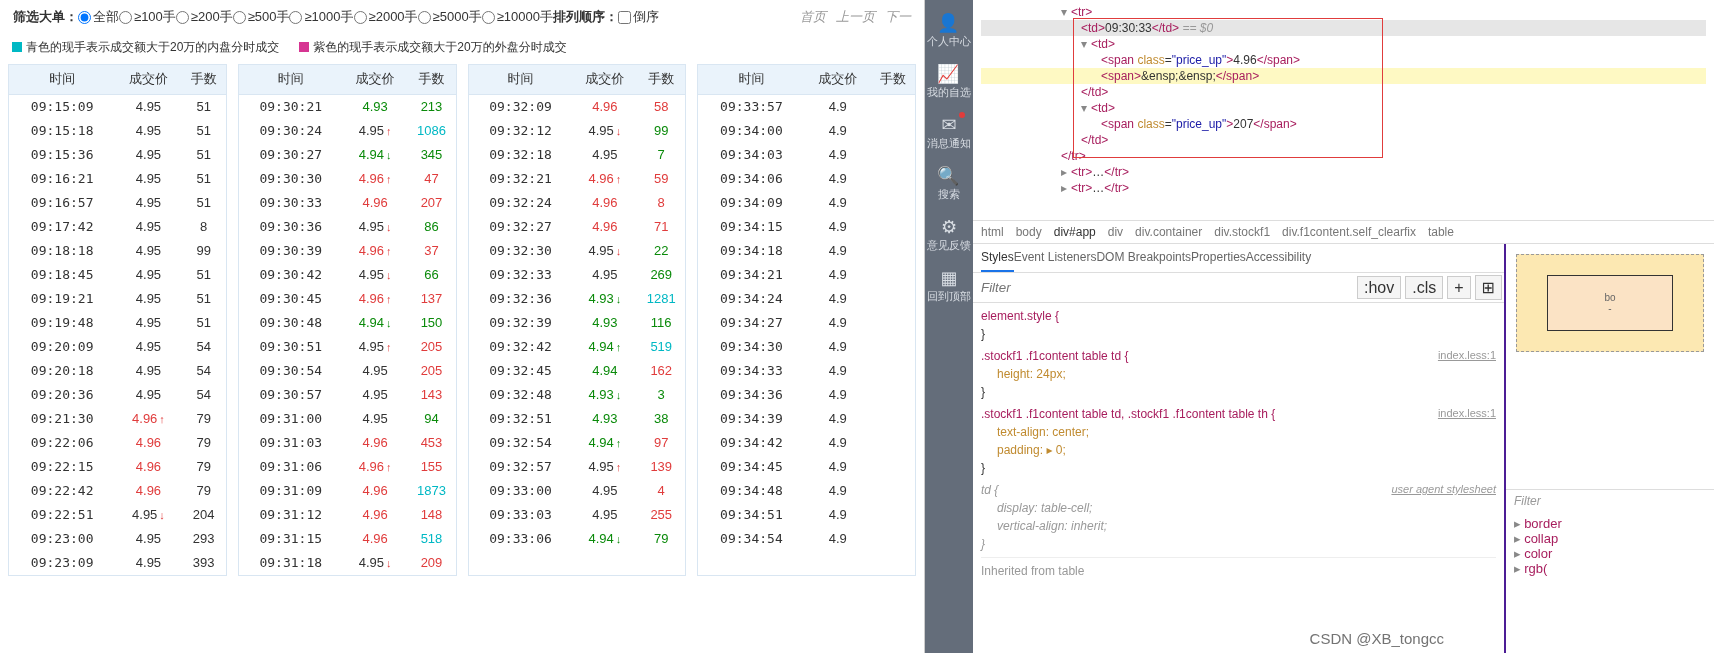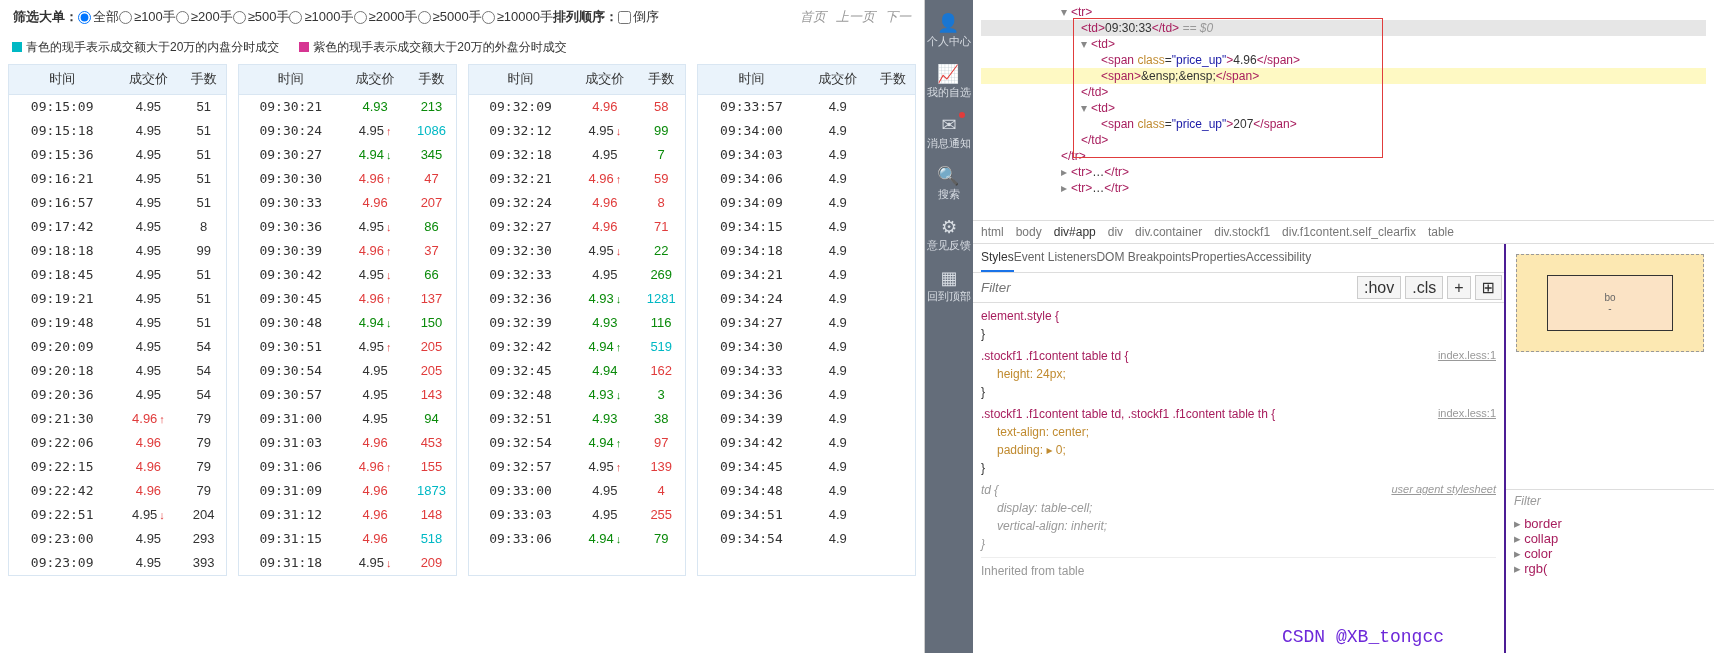--- a/index.html
+++ b/index.html
@@ -58,21 +58,21 @@
 
 .rpanel { width: 210px; border-left: 2px solid #4c1d95; display: flex; flex-direction: column; }
 .rpanel .box-model { flex: 0 0 60%; padding: 10px; }
 .rpanel .margin-box { border: 1px dashed #999; padding: 20px 30px; text-align: center; font-size: 10px; color: #666; background: #fce8b2; position: relative; }
 .rpanel .border-box { border: 1px solid #333; background: #fbe3c5; padding: 16px 20px; }
 .rpanel .rfilter { border-top: 1px solid #ddd; padding: 4px 8px; font-style: italic; color: #999; font-size: 12px; }
 .rpanel .props { padding: 4px 8px; font-size: 13px; }
 .rpanel .props .p { color: #a71d5d; }
 .rpanel .props .tri { color: #888; }
 
-.watermark { position: fixed; bottom: 6px; right: 270px; color: #6d28d9; font-size: 18px; font-family: Liberation Mono, monospace; }
+.watermark { position: fixed; bottom: 6px; right: 270px; color: #737373; font-size: 15px; font-family: Liberation Sans, sans-serif; }
 </style>
 </head>
 <body>
 
 <div class="left">
   <div class="filters">
     <span class="lbl">筛选大单：</span>
     <span id="filter-opts"><label><input type="radio" name="f" checked="" style="">全部 </label><label><input type="radio" name="f" style="">≥100手 </label><label><input type="radio" name="f" style="">≥200手 </label><label><input type="radio" name="f" style="">≥500手 </label><label><input type="radio" name="f" style="">≥1000手 </label><label><input type="radio" name="f" style="">≥2000手 </label><label><input type="radio" name="f" style="">≥5000手 </label><label><input type="radio" name="f" style="">≥10000手 </label></span>
     <span class="lbl">排列顺序：</span>
     <label>

